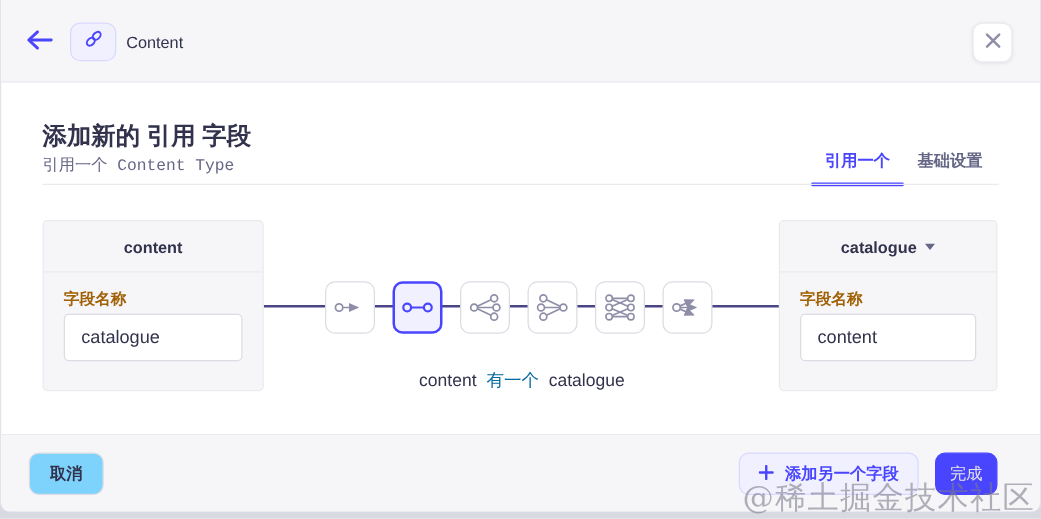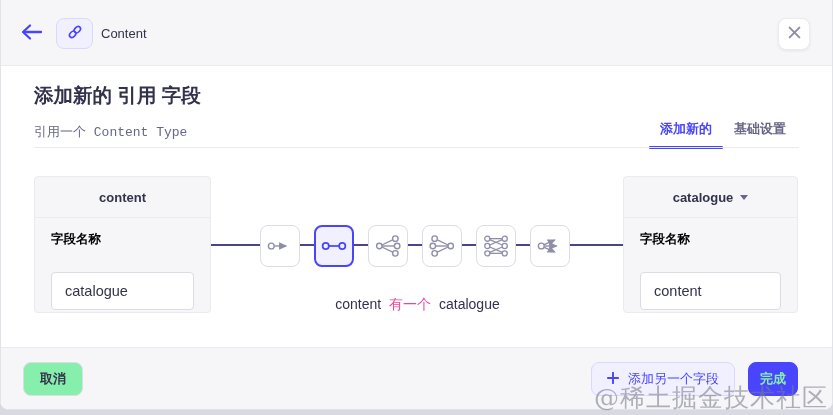--- a/index.html
+++ b/index.html
@@ -27,21 +27,21 @@
     display:flex; align-items:center; justify-content:center;
   }
   .topbar-title { position:absolute; left:100px; top:0; height:66px; display:flex; align-items:center; font-size:13px; font-weight:500; color:#32324d; }
   .close-btn {
     position:absolute; right:22px; top:18px; width:32px; height:32px;
     background:#fff; border:1px solid #eaeaef; border-radius:8px;
     box-shadow:0 1px 3px rgba(33,33,52,.08);
     display:flex; align-items:center; justify-content:center; cursor:pointer;
   }
   
-  .page-title { position:absolute; left:33px; top:82px; font-size:19.5px; font-weight:700; color:#32324d; }
+  .page-title { position:absolute; left:33px; top:95px; font-size:19.5px; font-weight:700; color:#32324d; }
   .page-subtitle { position:absolute; left:33px; top:123px; font-size:13px; color:#666687;font-family:Liberation Mono, monospace; }
   .tabs { position:absolute; right:35px; top:109px; height:39px; display:flex; }
   .tab { padding:0 11px; line-height:38px; font-size:13px; font-weight:600; color:#666687; cursor:pointer; position:relative; background:none; border:none; font-family:inherit; }
   .tab.active { color:#4945ff; }
   .tab.active::after { content:""; position:absolute; left:0; right:0; bottom:-1px; height:3px; background:#4945ff; border-radius:1px; }
   .tabs-divider { position:absolute; left:33px; right:33px; top:147px; height:1px; background:#eaeaef; }
   
   .card {
     position:absolute; top:176px; height:137px;
     background:#f6f6f9; border:1px solid #eaeaef; border-radius:4px; z-index:2;
@@ -49,46 +49,46 @@
   .card.source { left:33px; width:177px; }
   .card.target { left:622px; width:175px; }
   .card-header {
     height:41px; border-bottom:1px solid #eaeaef;
     display:flex; align-items:center; justify-content:center; gap:7px;
     font-size:13px; font-weight:600; color:#32324d;
   }
   .card-header.clickable { cursor:pointer; }
   .caret-down { width:0; height:0; border-left:4px solid transparent; border-right:4px solid transparent; border-top:5px solid #666687; }
   .card-body { padding:13px 16px 0; }
-  .field-label { font-size:12.5px; font-weight:600; color:#000000; margin-bottom:24px; }
+  .field-label { font-size:12.5px; font-weight:600; color:#a16207; margin-bottom:3px; }
   .field-input {
     width:100%; height:38px; background:#fff; border:1px solid #dcdce4; border-radius:4px;
     padding:0 13px; font-size:14.5px; color:#32324d; font-family:inherit; outline:none;
   }
   
   .connector { position:absolute; left:210px; top:244px; width:413px; height:2px; background:#4a4587; z-index:1; }
   .rel-btn {
     position:absolute; top:225px; width:40px; height:42px; z-index:3;
     background:#fff; border:1px solid #dcdce4; border-radius:8px;
     display:flex; align-items:center; justify-content:center; cursor:pointer; padding:0;
   }
   .rel-btn.active { border:2px solid #4945ff; background:#f0f0ff; }
   .rel-btn svg { display:block; }
   .p1{left:259px}.p2{left:313px}.p3{left:367px}.p4{left:421px}.p5{left:475px}.p6{left:529px}
   .sentence { position:absolute; left:210px; width:413px; top:296px; text-align:center; font-size:14px; color:#32324d; }
-  .sentence .verb { color:#ec4899; margin:0 4px; }
+  .sentence .verb { color:#0369a1; margin:0 4px; }
   
   .footer {
     position:absolute; left:0; right:0; bottom:0; height:62px;
     background:#f6f6f9; border-top:1px solid #eaeaef; border-radius:0 0 8px 8px;
   }
   .btn { height:34px; border-radius:8px; font-size:13px; font-weight:600; font-family:inherit; cursor:pointer; display:flex; align-items:center; }
-  .btn-cancel { position:absolute; left:22px; top:14px; padding:0 16px; background:#86efac; border:1px solid #dcdce4; color:#32324d; }
-  .btn-add { position:absolute; right:97px; top:14px; padding:0 15px; gap:9px; background:#f0f0ff; border:1px solid #d9d8ff; color:#4945ff; font-weight:400; }
-  .btn-done { position:absolute; right:34px; top:14px; padding:0 11px; background:#4945ff; border:1px solid #4945ff; color:#86efac; font-weight:700; }
+  .btn-cancel { position:absolute; left:22px; top:14px; padding:0 16px; background:#7dd3fc; border:1px solid #dcdce4; color:#32324d; }
+  .btn-add { position:absolute; right:97px; top:14px; padding:0 15px; gap:9px; background:#f0f0ff; border:1px solid #d9d8ff; color:#4945ff; font-weight:700; }
+  .btn-done { position:absolute; right:34px; top:14px; padding:0 11px; background:#4945ff; border:1px solid #4945ff; color:#e5e5e5; font-weight:400; }
   .watermark {
     position:absolute; right:5px; bottom:1px; z-index:9;
     font-family:"DejaVu Serif","Liberation Serif",serif;
     font-size:25px; letter-spacing:1px; color:rgba(122,122,138,.58); pointer-events:none;
   }
 </style>
 </head>
 <body>
 
 <svg width="0" height="0" style="position:absolute">
@@ -126,21 +126,21 @@
           <line x1="10.5" y1="1.5" x2="1.5" y2="10.5"></line>
         </svg>
       </span>
     </button>
   </div>
 
   <h1 class="page-title">添加新的 引用 字段</h1>
   <div class="page-subtitle">引用一个 Content Type</div>
 
   <div class="tabs">
-    <button class="tab active">添加新的</button>
+    <button class="tab active">引用一个</button>
     <button class="tab">基础设置</button>
   </div>
   <div class="tabs-divider"></div>
 
   <div class="card source">
     <div class="card-header">
       <span>content</span>
     </div>
     <div class="card-body">
       <div class="field-label">字段名称</div>

